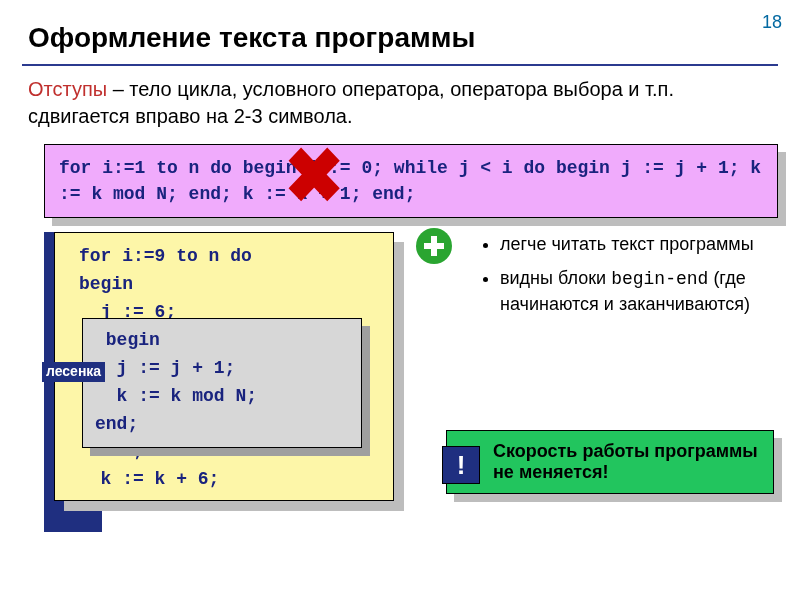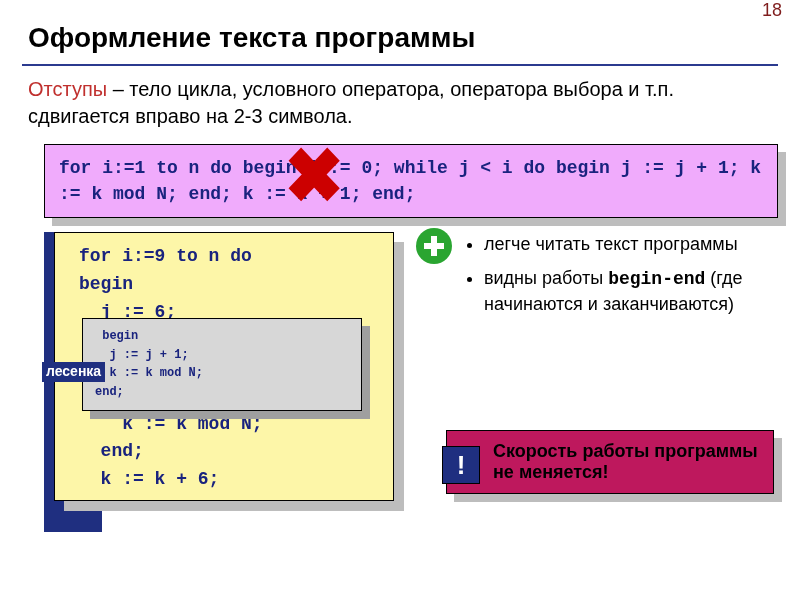--- a/index.html
+++ b/index.html
@@ -4,40 +4,40 @@
 <style>
   * { box-sizing: border-box; margin: 0; padding: 0; }
   body {
     width: 800px; height: 600px;
     font-family: Arial, Helvetica, sans-serif;
     background: #ffffff;
     position: relative;
     overflow: hidden;
   }
   .page-num {
-    position: absolute; top: 0; right: 18px;
-    font-size: 18px; color: #7f1d1d;
+    position: absolute; top: 12px; right: 18px;
+    font-size: 18px; color: #0369a1;
   }
   .title {
     font-size: 28px; font-weight: bold;
     padding: 22px 0 10px 28px;
     color: #000;
     border-radius: 17px;
   }
   .rule {
     border: 0; border-top: 2px solid #2b3a8f;
     margin: 0 22px 10px 22px;
   }
   .desc {
     padding: 0 40px 14px 28px;
     font-size: 20px; line-height: 1.35;
     color: #000;
   }
   .term { color: #c0302e; }
-  .code-mono { font-family: "Courier New", Courier, monospace; font-weight: bold; text-align: center; }
+  .code-mono { font-family: "Courier New", Courier, monospace; font-weight: normal; text-align: center; }
 
   
   .badbox-wrap { position: relative; margin: 0 22px 14px 44px; }
   .shadow { position: absolute; left: 8px; top: 8px; right: -8px; bottom: -8px;
             background: #bdbdbd; z-index: 0; }
   .badbox {
     position: relative; z-index: 1;
     background: #f0abfc;
     border: 1.5px solid #000;
     padding: 10px 14px;
@@ -80,45 +80,45 @@
     white-space: pre;
   }
   .innerbox-wrap { position: absolute; left: 64px; top: 86px; width: 280px; z-index: 3; }
   .innerbox-wrap .shadow { left: 8px; top: 8px; right: -8px; bottom: -8px; background:#9f9f9f; }
   .innerbox {
     position: relative;
     background: #d7d7d7;
     border: 1.5px solid #000;
     padding: 8px 12px;
     font-family: "Courier New", Courier, monospace;
-    font-weight: bold; font-size: 12px; line-height: 1.55;
+    font-weight: bold; font-size: 18px; line-height: 1.55;
     color: #19237e;
     white-space: pre;
   }
 
   .plus-icon {
     position: absolute; left: 398px; top: -4px;
     width: 36px; height: 36px; border-radius: 50%;
     background: #2aa531; display: flex; align-items: center; justify-content: center;
   }
   .plus-icon .bar { position: absolute; background: #fff; }
   .plus-icon .h { width: 20px; height: 6px; }
   .plus-icon .v { width: 6px; height: 20px; }
 
   .bullets {
     position: absolute; left: 448px; top: 0; width: 310px;
     font-size: 18px; color: #000; line-height: 1.35;
   }
-  .bullets li { margin-bottom: 10px; list-style: disc; margin-left: 18px; }
+  .bullets li { margin-bottom: 10px; list-style: disc; margin-left: 34px; }
 
   .notebox-wrap { position: absolute; left: 428px; top: 198px; width: 328px; }
   .notebox-wrap .shadow { left: 8px; top: 8px; right: -8px; bottom: -8px; }
   .notebox {
     position: relative; z-index: 1;
-    background: #be185d; border: 1.5px solid #000;
+    background: #22c55e; border: 1.5px solid #000;
     padding: 10px 14px 10px 46px;
     font-size: 18px; font-weight: bold; color: #000;
   }
   .bang {
     position: absolute; left: -4px; top: 16px; z-index: 2;
     width: 38px; height: 38px;
     background: #1f2f80; color: #fff;
     display: flex; align-items: center; justify-content: center;
     font-size: 26px; font-weight: bold; border: 1px solid #000;
   }
@@ -172,21 +172,21 @@
   </div>
 
   <div class="plus-icon">
     <div class="bar h"></div>
       <div class="bar v"></div>
   </div>
 
   <ul class="bullets">
     <li>легче читать текст программы</li>
     <li>
-      <span>видны работы </span><span class="code-mono">begin-end</span><span> (где начинаются и заканчиваются)</span>
+      <span>видны блоки </span><span class="code-mono">begin-end</span><span> (где начинаются и заканчиваются)</span>
     </li>
   </ul>
 
   <div class="notebox-wrap">
     <div class="shadow"></div>
     <div class="bang">!</div>
     <div class="notebox">Скорость работы программы не меняется!</div>
   </div>
 
 </div>

